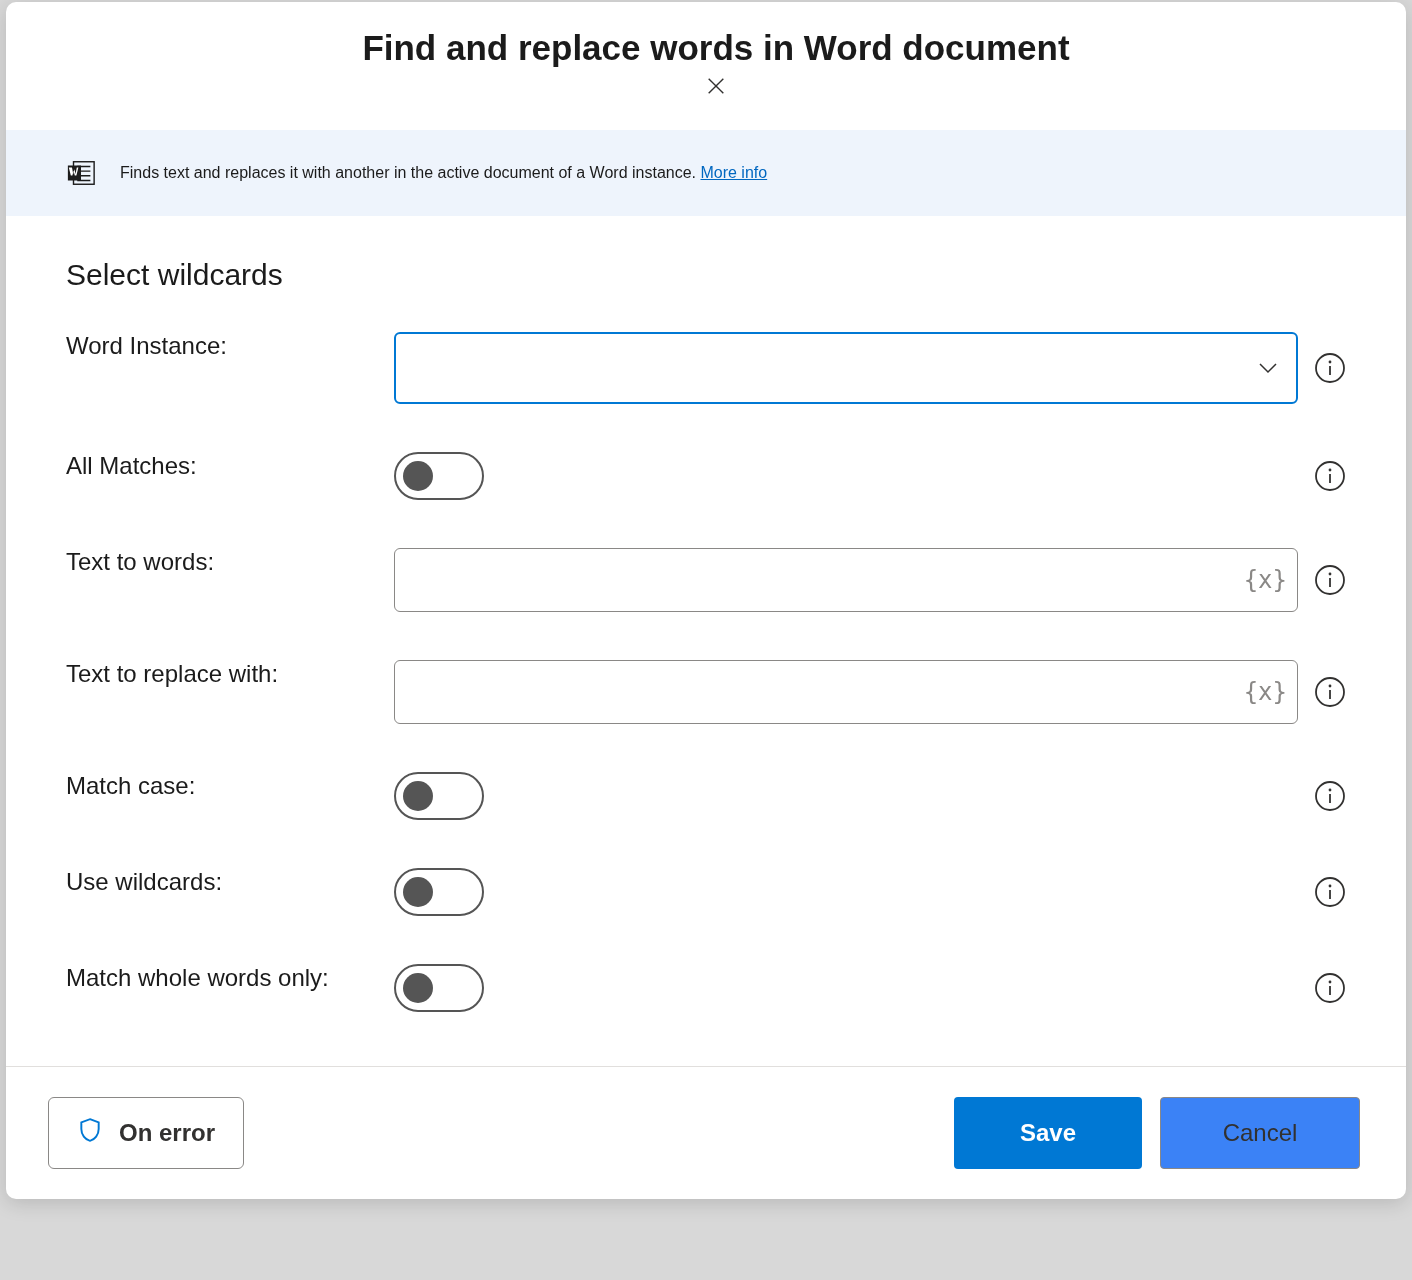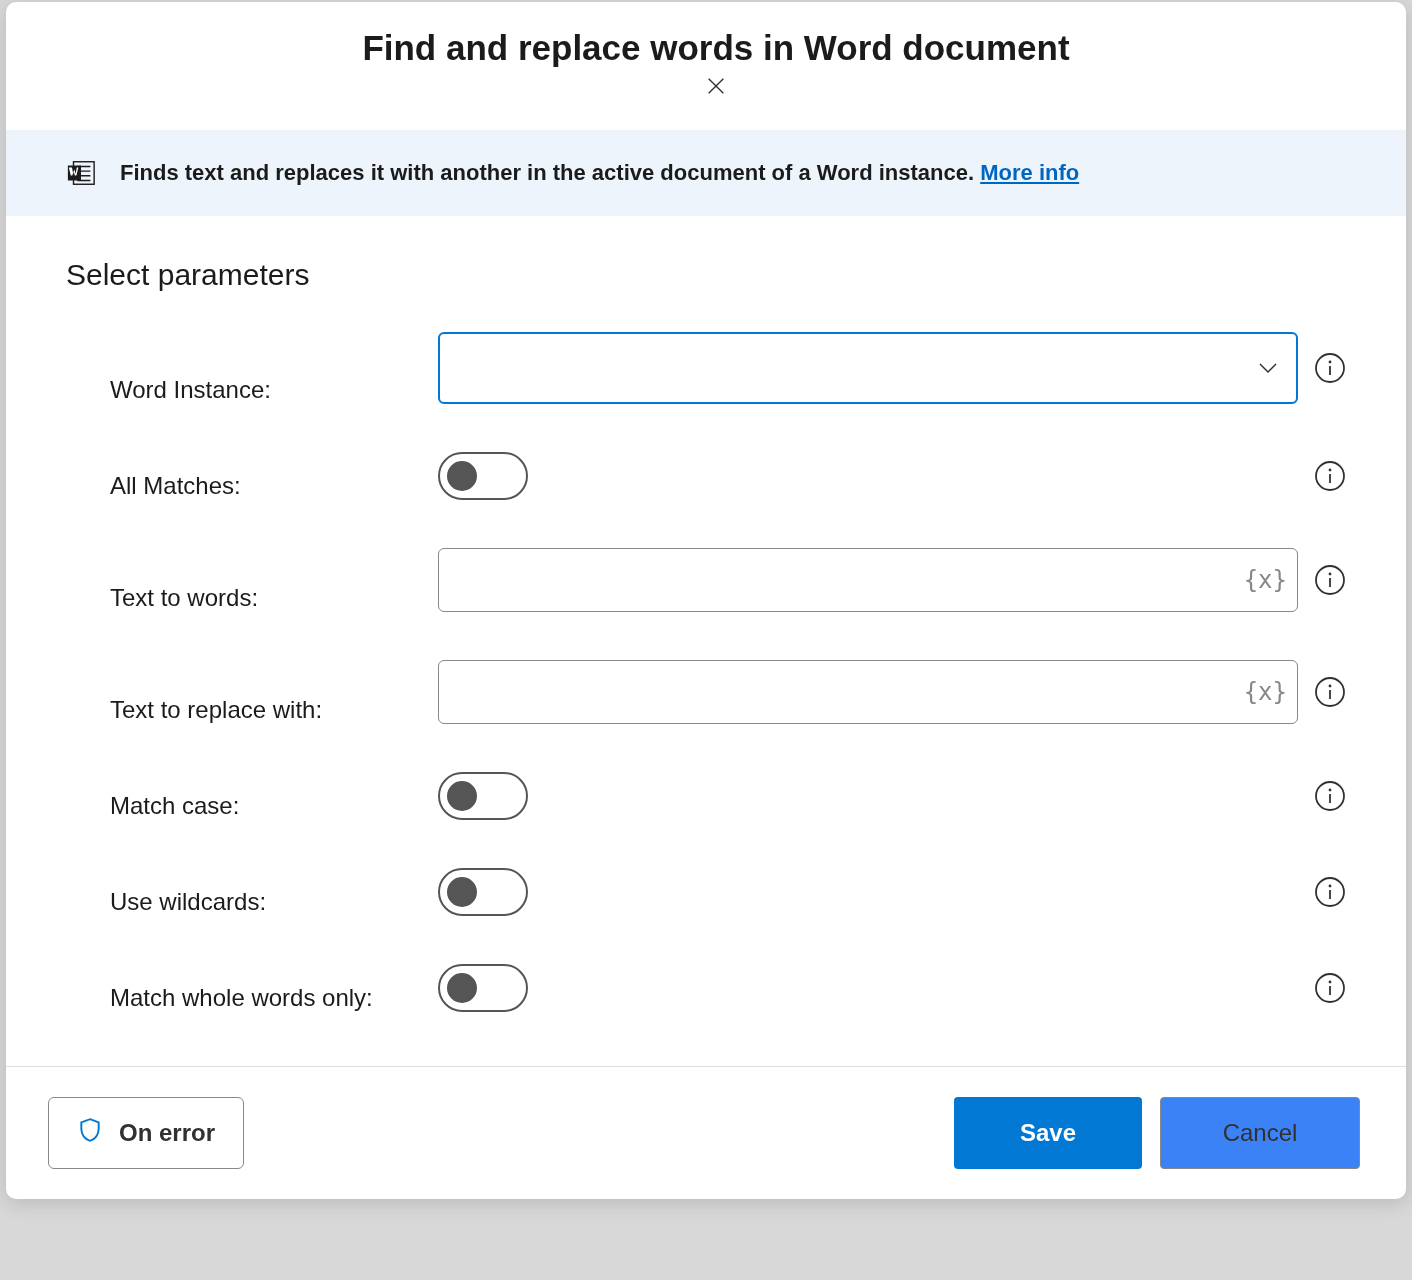--- a/index.html
+++ b/index.html
@@ -56,43 +56,41 @@
       display: flex;
       align-items: center;
       gap: 24px;
     }
     .word-icon {
       width: 30px;
       height: 30px;
       flex-shrink: 0;
     }
     .info-text {
-      font-size: 22px;
+      font-size: 16px;
       color: #1b1b1b;
-      font-weight: bold;
     }
     .more-info-link {
       color: #0067c0;
       text-decoration: underline;
       cursor: pointer;
     }
     .params-container {
       padding: 42px 60px 30px 60px;
     }
     .section-heading {
       font-size: 30px;
       font-weight: 400;
       color: #1b1b1b;
       margin-bottom: 40px;
     }
     .param-row {
       display: flex;
-      align-items: flex-end;
+      align-items: flex-start;
       margin-bottom: 48px;
-      margin-left: 44px;
     }
     .param-row:last-child {
       margin-bottom: 24px;
     }
     .param-label {
       width: 328px;
       font-size: 24px;
       color: #1b1b1b;
       flex-shrink: 0;
     }
@@ -241,21 +239,21 @@
         <rect x="2" y="8" width="14" height="16" fill="#1b1b1b"></rect>
         <path d="M4 12 L5.5 20 L7 14 L8.5 20 L10 12 L12 12 L9.5 22 L7.5 22 L6 16 L4.5 22 L2.5 22 L0 12 Z" fill="#ffffff" transform="translate(3,0) scale(0.85)"></path>
       </svg>
     </div>
     <div class="info-text">
       <span>Finds text and replaces it with another in the active document of a Word instance. </span><a class="more-info-link">More info</a>
     </div>
   </div>
 
   <div class="params-container">
-    <h2 class="section-heading">Select parameters</h2>
+    <h2 class="section-heading">Select wildcards</h2>
 
     <div class="param-row">
       <div class="param-label">Word Instance:</div>
       <div class="param-control">
         <div class="dropdown">
           <svg viewBox="0 0 24 24" fill="none" stroke="currentColor" stroke-width="1.5">
             <polyline points="4,8 12,16 20,8"></polyline>
           </svg>
         </div>
         <div class="info-icon">

